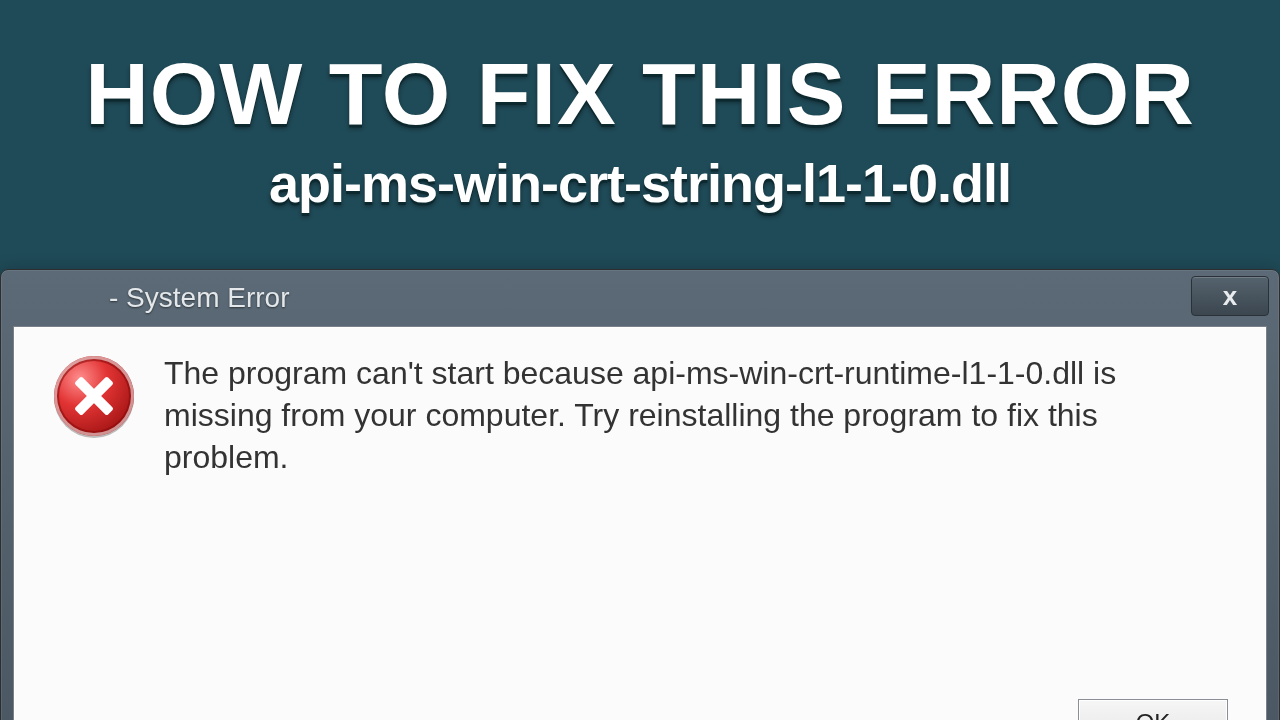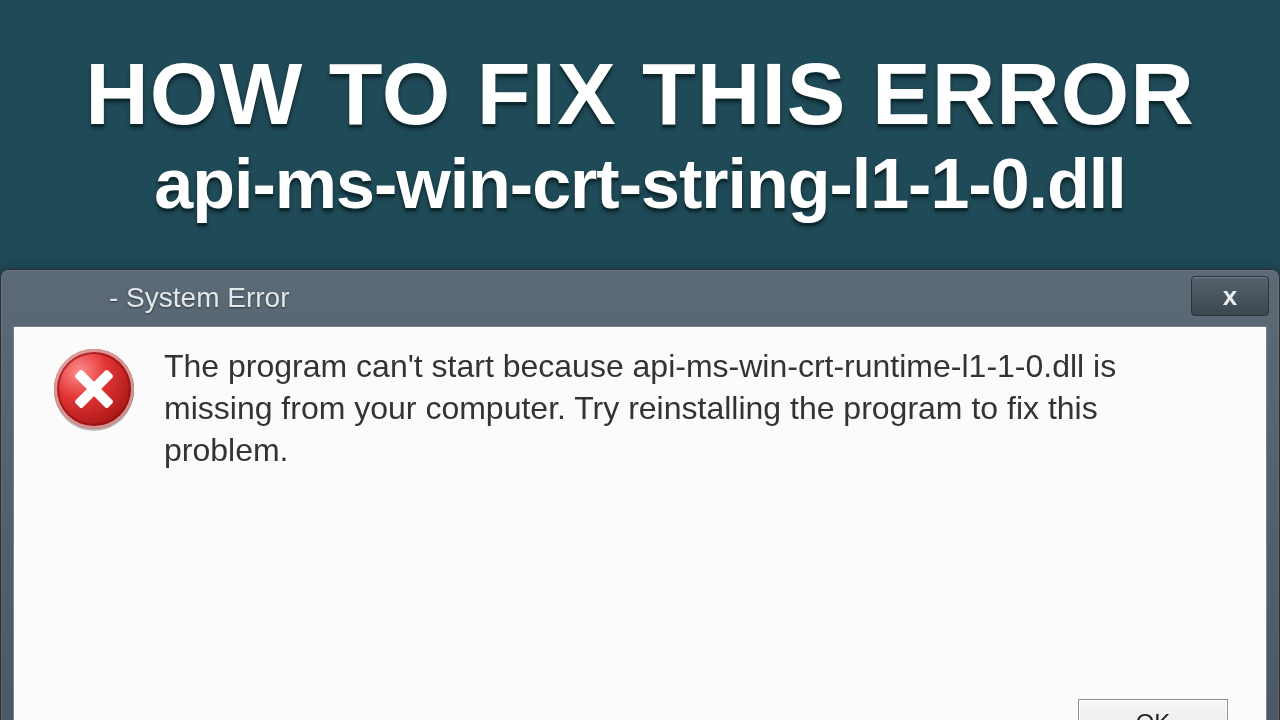--- a/index.html
+++ b/index.html
@@ -27,27 +27,27 @@
     font-weight: 900;
     font-size: 88px;
     color: #ffffff;
     letter-spacing: 1px;
     text-shadow: 0 3px 0 #0d2930, 0 4px 4px rgba(0,0,0,0.4);
     line-height: 1.05;
     white-space: nowrap;
   }
   .subhead {
     position: absolute;
-    top: 100px;
+    top: 108px;
     left: 0;
     width: 1280px;
     text-align: center;
     font-family: "Arial", sans-serif;
     font-weight: 700;
-    font-size: 70px;
+    font-size: 54px;
     color: #ffffff;
     letter-spacing: -1px;
     text-shadow: 0 3px 0 #0d2930, 0 4px 4px rgba(0,0,0,0.4);
     white-space: nowrap;
   }
 
   
   .dialog {
     position: absolute;
     top: 225px;
@@ -99,21 +99,21 @@
     right: 12px;
     bottom: 0;
     background: #fbfbfb;
     border: 1px solid #7a8088;
     border-bottom: none;
     box-shadow: inset 0 0 0 1px #ffffff;
   }
   .body-row {
     display: flex;
     align-items: flex-start;
-    padding: 18px 50px 10px 40px;
+    padding: 25px 50px 10px 40px;
     gap: 30px;
   }
   .err-icon {
     flex: 0 0 80px;
     width: 80px;
     height: 80px;
     position: relative;
     margin-top: 4px;
   }
   .err-icon .ring {

